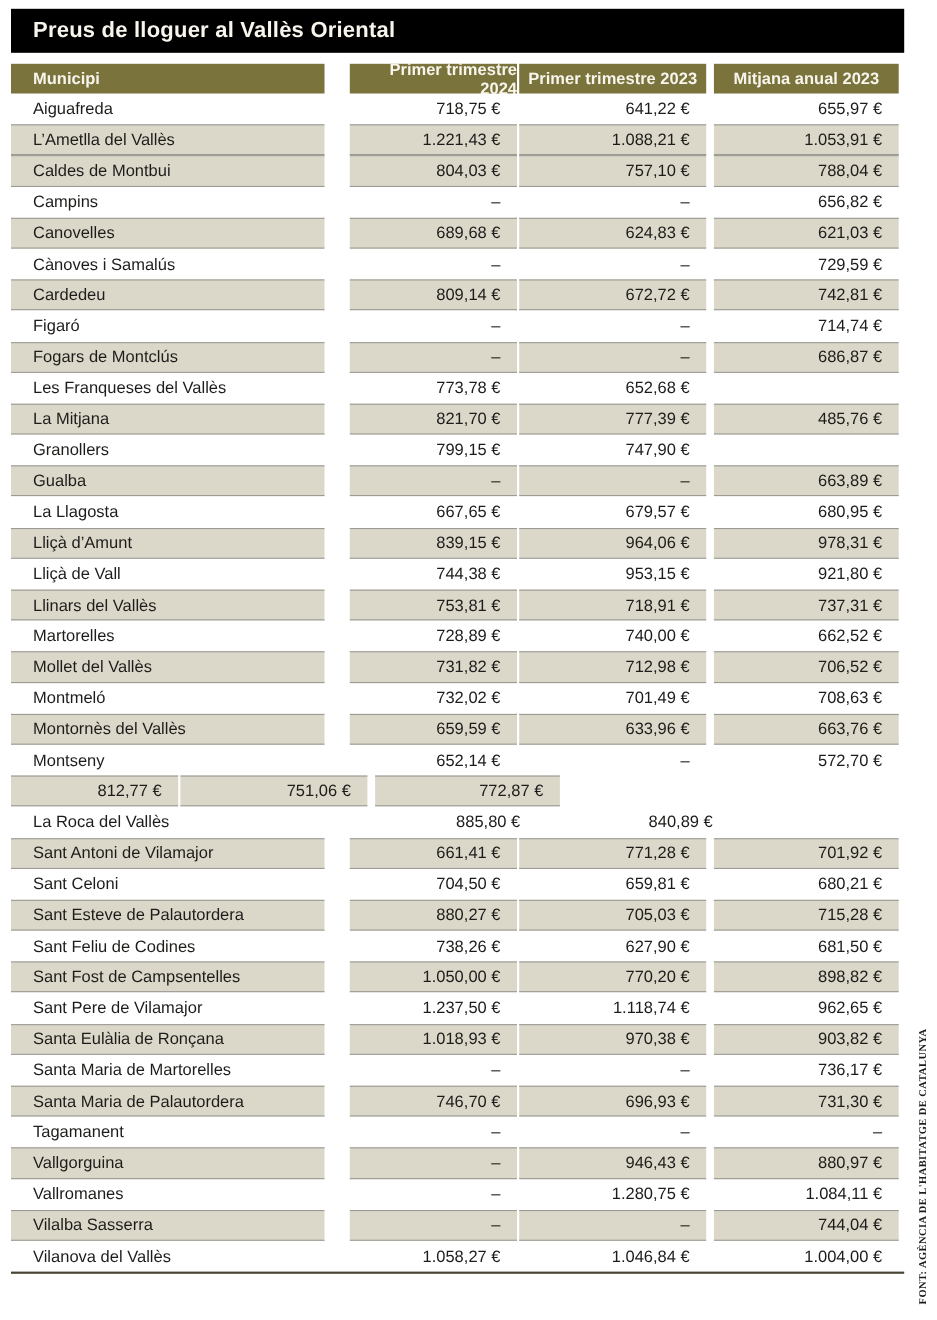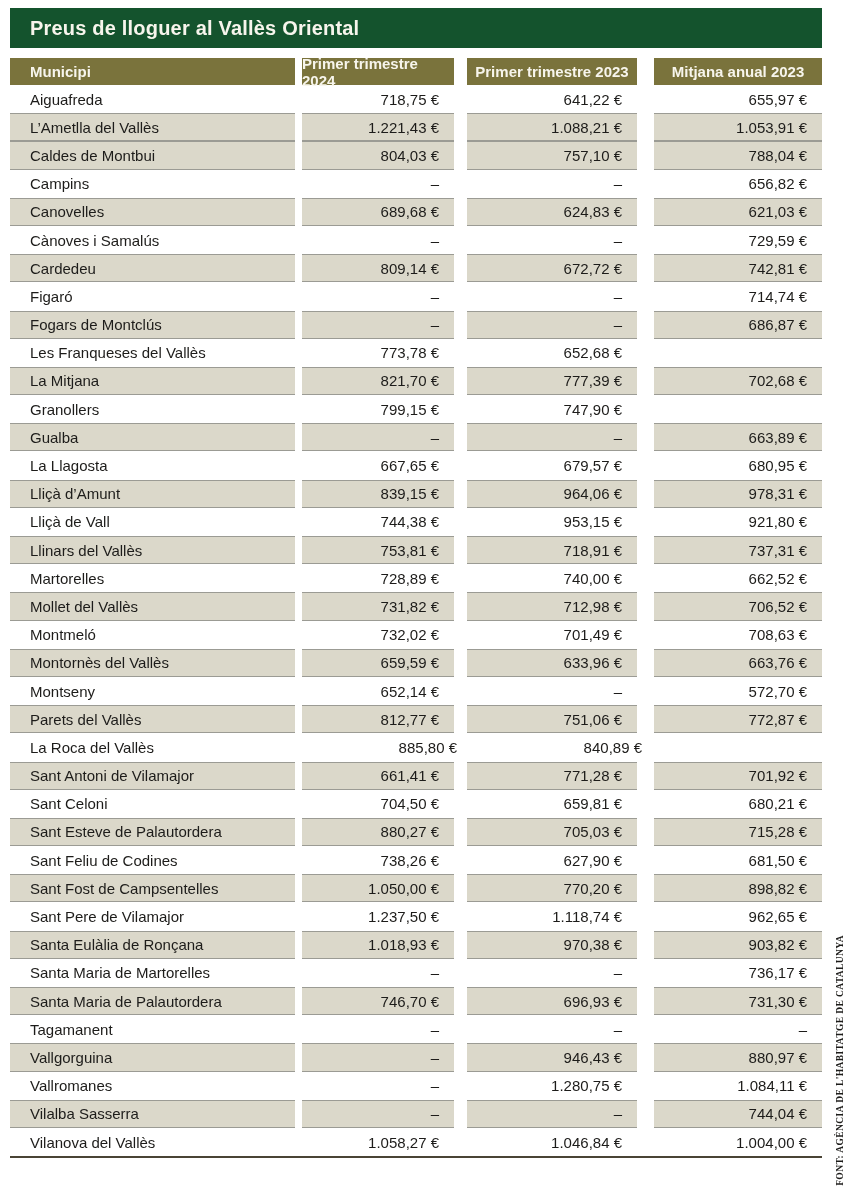--- a/index.html
+++ b/index.html
@@ -9,21 +9,21 @@
     font-family: "Liberation Sans", sans-serif;
     position: relative;
     overflow: hidden;
   }
   .page { position: absolute; inset: 0; }
 
   .titlebar {
     position: absolute;
     left: 10px; top: 8px;
     width: 812px; height: 40px;
-    background: #14532d;
+    background: #000000;
     color: #f7f5ec;
     font-size: 20px;
     font-weight: bold;
     line-height: 40px;
     padding-left: 20px;
     box-sizing: border-box;
     letter-spacing: 0.2px;
   }
 
   .table {
@@ -50,23 +50,23 @@
     font-size: 15px;
     color: #1d1c1a;
     height: 100%;
     background: transparent;
   }
   .row.alt .cell {
     background: #dbd8ca;
     border-top: 1px solid #9b9b94;
     border-bottom: 1px solid #9b9b94;
   }
-  .c0 { width: 285px; margin-right: 7px; padding-left: 20px; justify-content: flex-start; }
-  .c1 { width: 152px; margin-right: 13px; padding-right: 15px; justify-content: flex-end; }
-  .c2 { width: 170px; margin-right: 17px; padding-right: 15px; justify-content: flex-end; }
+  .c0 { width: 285px; margin-right: 23px; padding-left: 20px; justify-content: flex-start; }
+  .c1 { width: 152px; margin-right: 2px; padding-right: 15px; justify-content: flex-end; text-align: right; }
+  .c2 { width: 170px; margin-right: 7px; padding-right: 15px; justify-content: flex-end; }
   .c3 { width: 168px; padding-right: 15px; justify-content: flex-end; }
 
   .hcell.c0 { justify-content: flex-start; }
   .hcell.c1, .hcell.c2, .hcell.c3 { justify-content: center; padding-right: 0; }
 
   .source-note {
     position: absolute;
     right: 7px; bottom: 14px;
     writing-mode: vertical-rl;
     transform: rotate(180deg);
@@ -149,21 +149,21 @@
         </div>
         <div class="row">
           <div class="cell c0">Les Franqueses del Vallès</div>
           <div class="cell c1">773,78 €</div>
           <div class="cell c2">652,68 €</div>
         </div>
         <div class="row alt">
           <div class="cell c0">La Mitjana</div>
           <div class="cell c1">821,70 €</div>
           <div class="cell c2">777,39 €</div>
-          <div class="cell c3">702,68 €</div>
+          <div class="cell c3">485,76 €</div>
         </div>
         <div class="row">
           <div class="cell c0">Granollers</div>
           <div class="cell c1">799,15 €</div>
           <div class="cell c2">747,90 €</div>
         </div>
         <div class="row alt">
           <div class="cell c0">Gualba</div>
           <div class="cell c1">–</div>
           <div class="cell c2">–</div>
@@ -217,21 +217,20 @@
           <div class="cell c2">633,96 €</div>
           <div class="cell c3">663,76 €</div>
         </div>
         <div class="row">
           <div class="cell c0">Montseny</div>
           <div class="cell c1">652,14 €</div>
           <div class="cell c2">–</div>
           <div class="cell c3">572,70 €</div>
         </div>
         <div class="row alt">
-          <div class="cell c0">Parets del Vallès</div>
           <div class="cell c1">812,77 €</div>
           <div class="cell c2">751,06 €</div>
           <div class="cell c3">772,87 €</div>
         </div>
         <div class="row">
           <div class="cell c0">La Roca del Vallès</div>
           <div class="cell c2">885,80 €</div>
           <div class="cell c3">840,89 €</div>
         </div>
         <div class="row alt">

